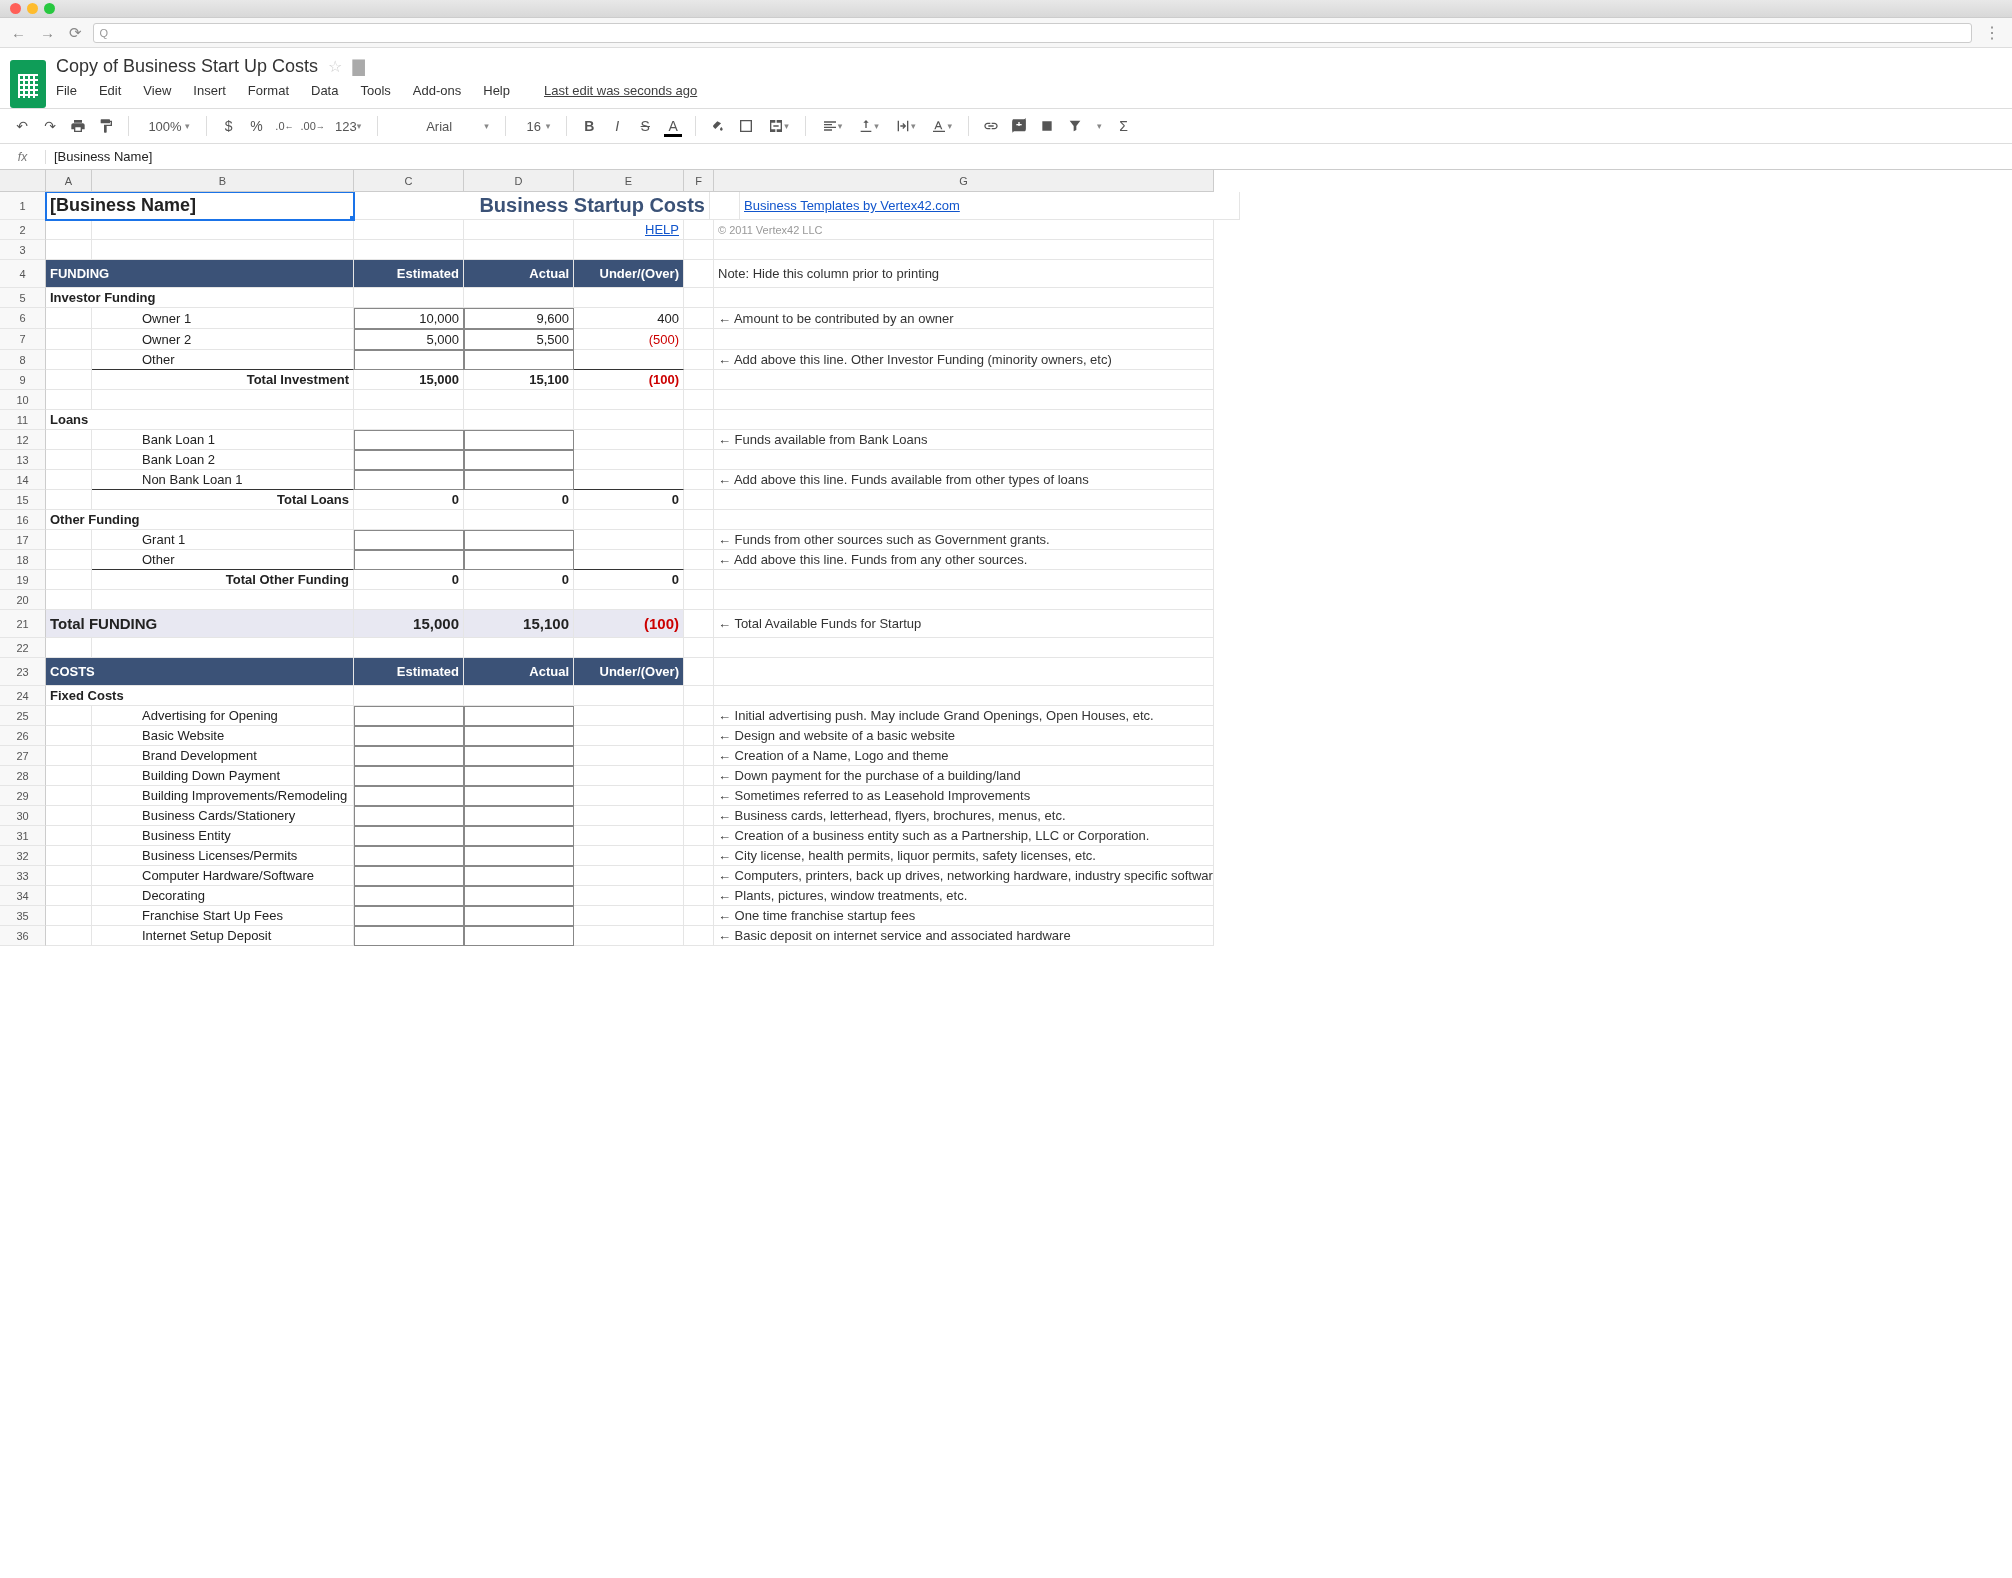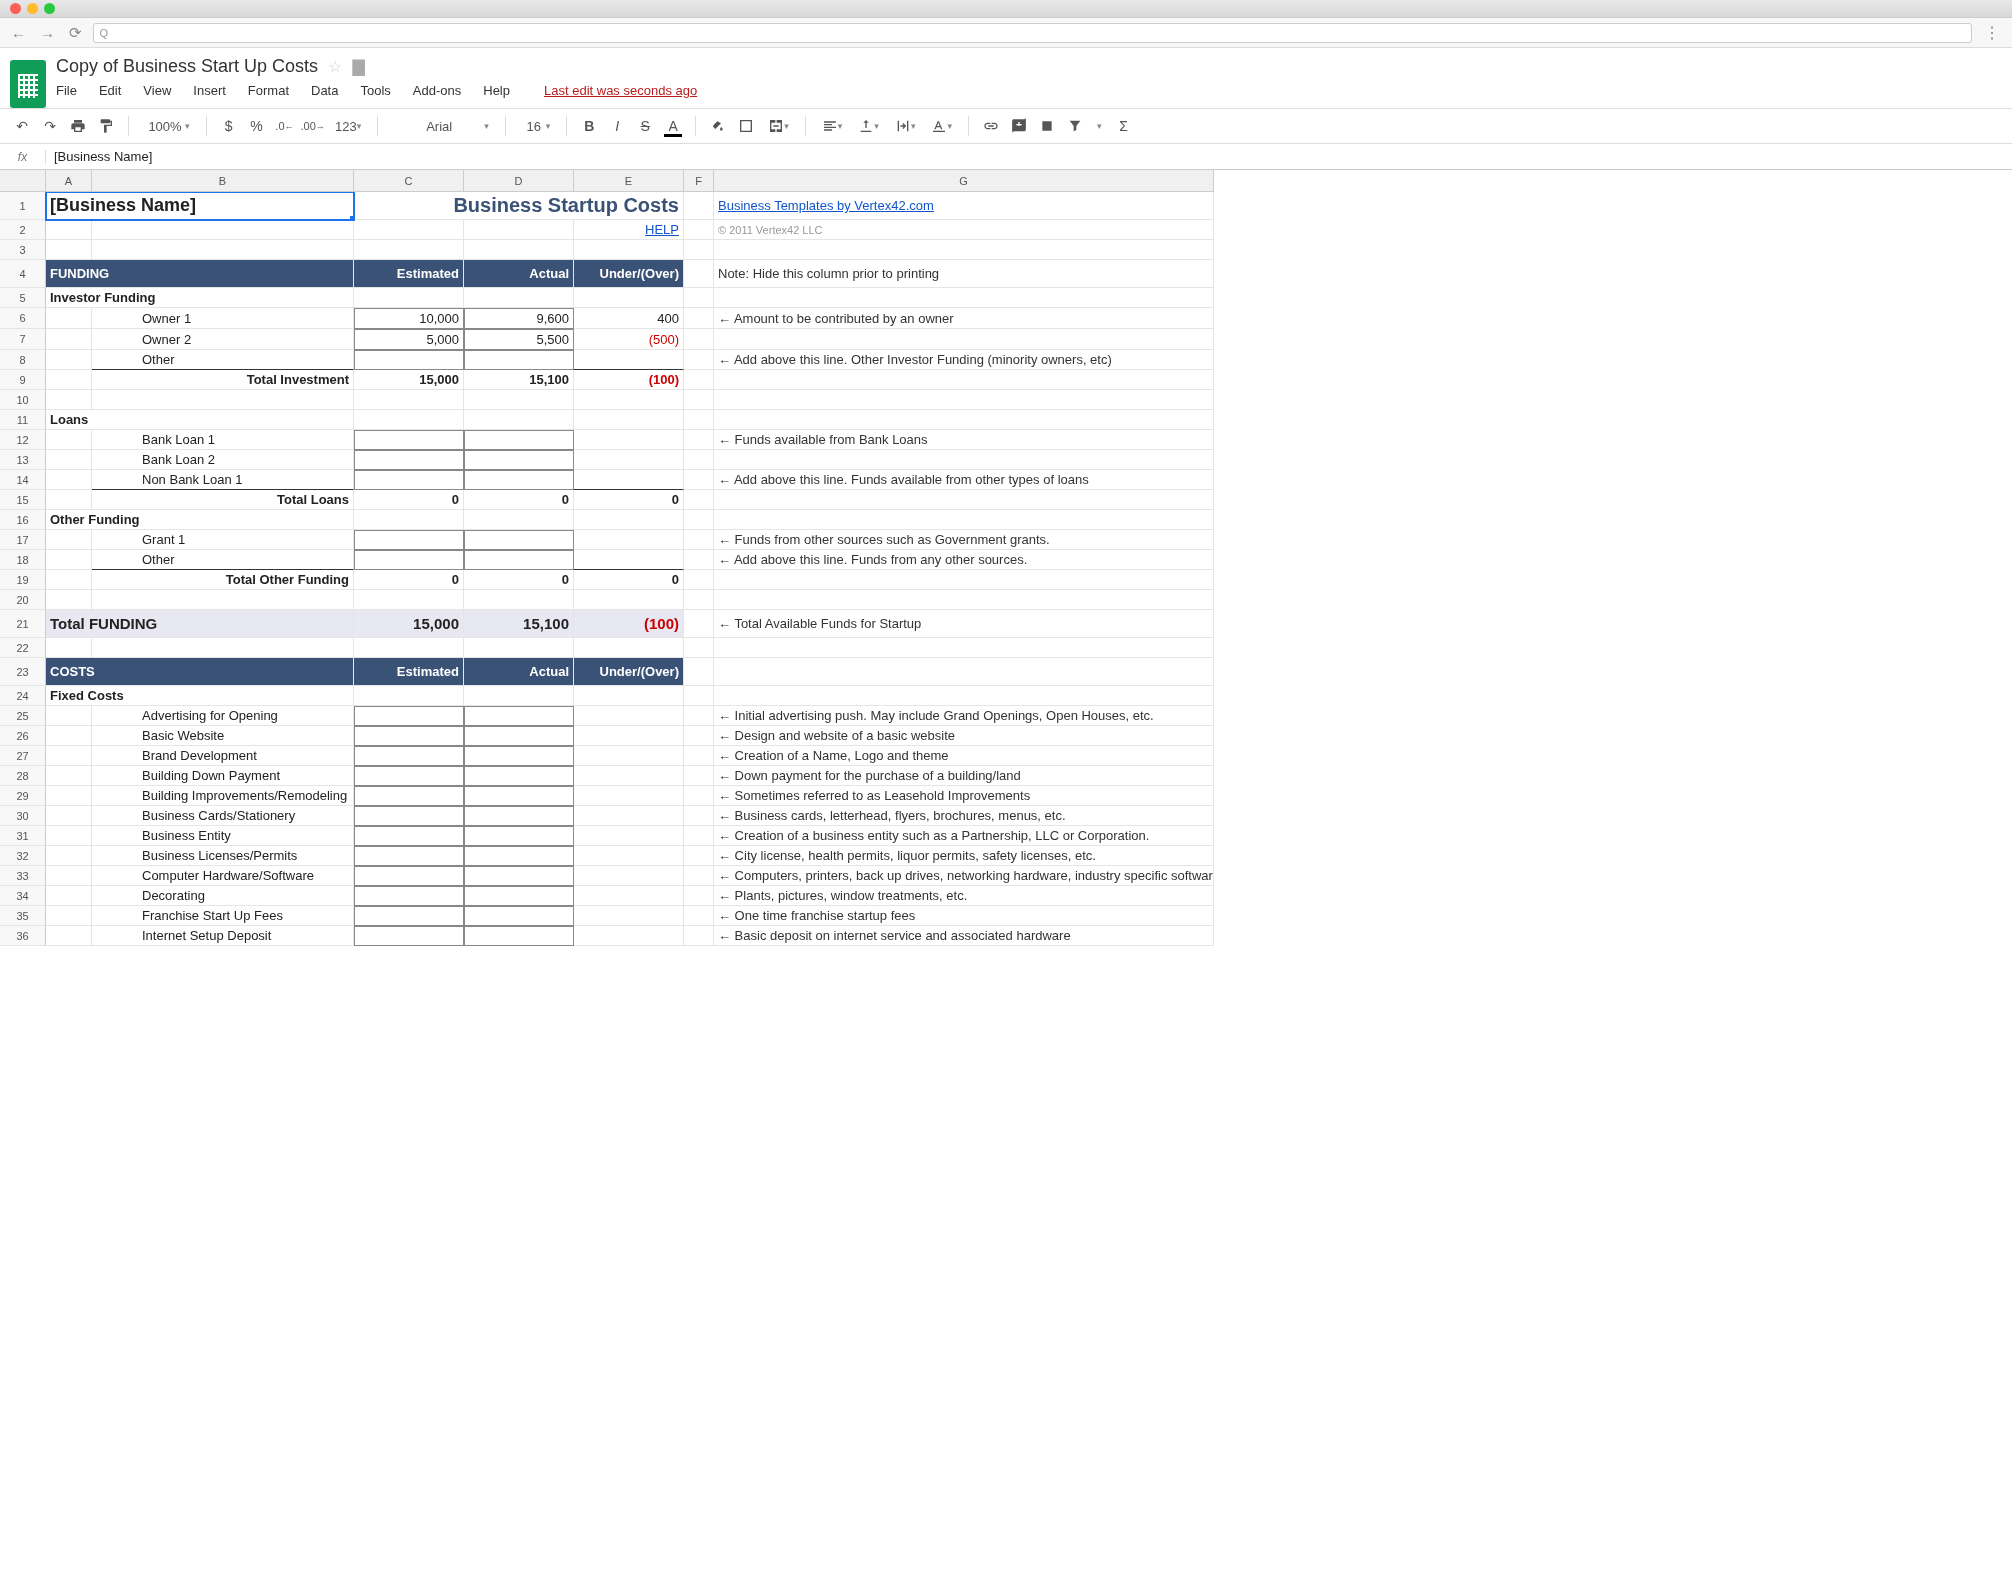--- a/index.html
+++ b/index.html
@@ -19,21 +19,21 @@
 .doc-header { display: flex; align-items: flex-start; padding: 8px 10px 0 10px; gap: 10px; }
 .sheets-logo { width: 36px; height: 48px; background: #0f9d58; border-radius: 3px; position: relative; margin-top: 4px; flex-shrink: 0; }
 .sheets-logo::after { content: ""; position: absolute; inset: 14px 8px 10px 8px; background: repeating-linear-gradient(#fff 0 2px, transparent 2px 5px), repeating-linear-gradient(90deg,#fff 0 2px, transparent 2px 5px); }
 .doc-titlewrap { flex: 1; }
 .doc-title-row { display: flex; align-items: center; gap: 10px; }
 .doc-title { font-size: 18px; color: #333; }
 .star-icon { color: #ccc; font-size: 16px; }
 .folder-icon { color: #aaa; font-size: 16px; }
 .menu-row { display: flex; align-items: center; gap: 22px; padding: 6px 0 8px 0; font-size: 13px; color: #333; }
 .menu-item { cursor: pointer; }
-.last-edit { color: #b91c1c; text-decoration: underline; margin-left: 12px; }
+.last-edit { color: #404040; text-decoration: underline; margin-left: 12px; }
 
 
 .toolbar { display: flex; align-items: center; height: 36px; border-top: 1px solid #ddd; border-bottom: 1px solid #ddd; padding: 0 10px; gap: 4px; color: #555; }
 .tb-btn { min-width: 24px; height: 24px; display: flex; align-items: center; justify-content: center; font-size: 14px; cursor: pointer; border-radius: 2px; }
 .tb-sep { width: 1px; height: 20px; background: #ddd; margin: 0 6px; }
 .tb-select { display: flex; align-items: center; padding: 0 6px; cursor: pointer; }
 .tb-select .caret { font-size: 9px; color: #888; }
 .font-name { width: 90px; text-align: center; }
 .zoom-val { width: 40px; text-align: center; }
 .font-size { width: 24px; text-align: center; }
@@ -251,21 +251,21 @@
     <div class="col-h cC">C</div>
     <div class="col-h cD">D</div>
     <div class="col-h cE">E</div>
     <div class="col-h cF">F</div>
     <div class="col-h cG">G</div>
   </div>
 
   <div class="row">
       <div class="row-h h-tall">1</div>
     <div class="cell cA h-tall selected biz-name" style="grid-column:span 2;width:308px">[Business Name]</div>
-    <div class="cell h-tall title-cell right" style="width:330px">Business Startup Costs</div>
+    <div class="cell h-tall title-cell right" style="width:356px">Business Startup Costs</div>
     <div class="cell cF h-tall"></div>
     <div class="cell cG h-tall">
         <span class="link">Business Templates by Vertex42.com</span>
       </div>
   </div>
 
   <div class="row">
       <div class="row-h">2</div>
     <div class="cell cA"></div>
       <div class="cell cB"></div>

